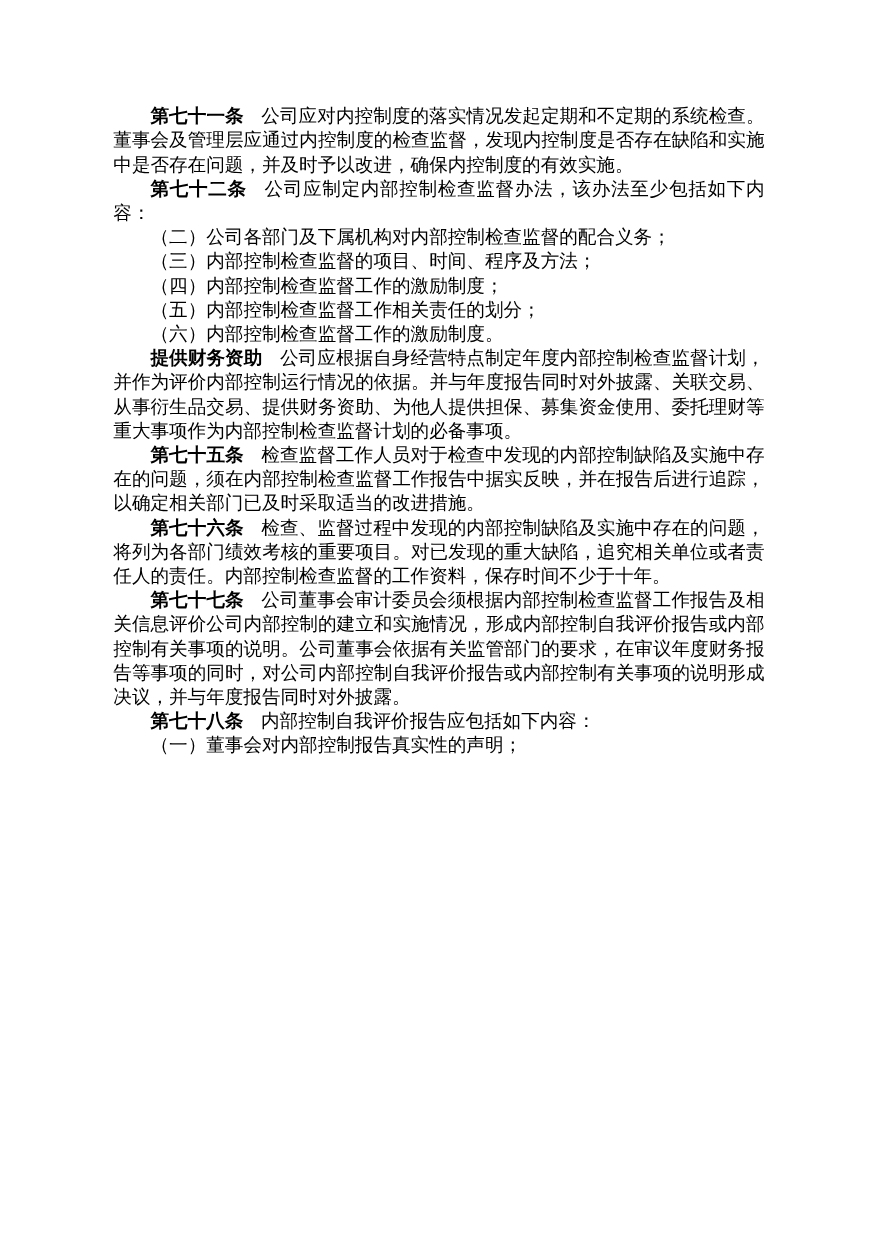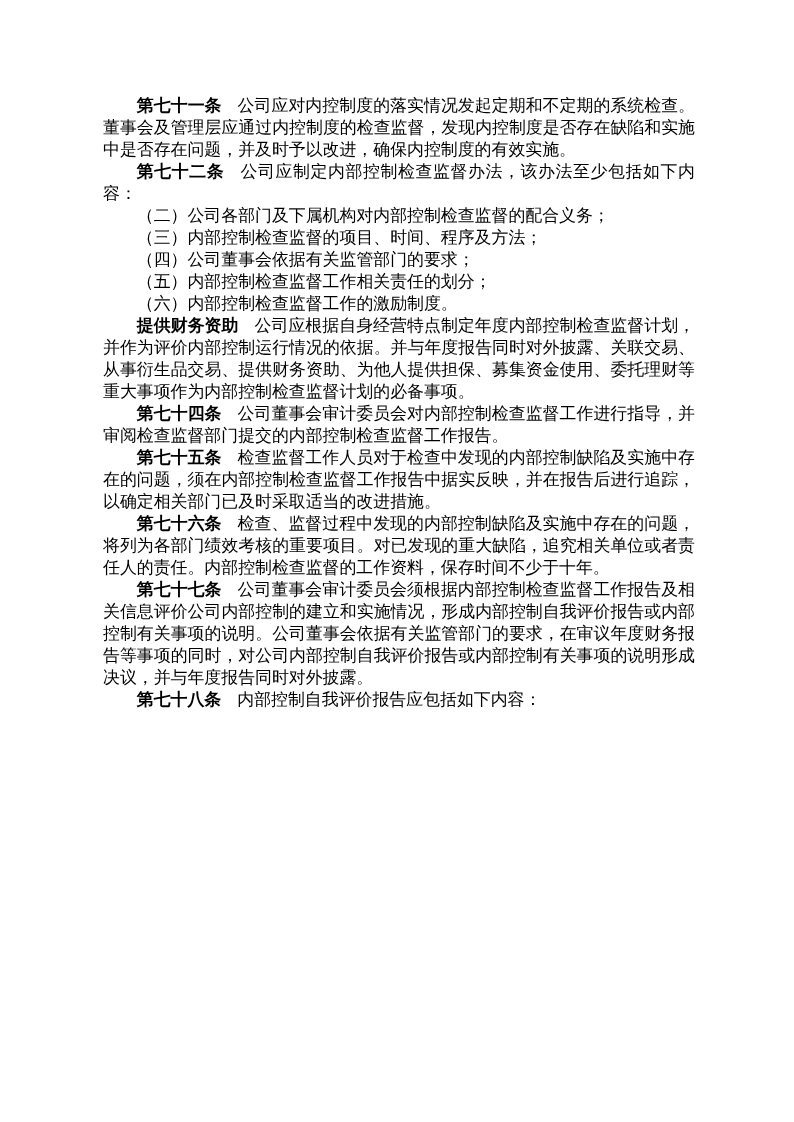--- a/index.html
+++ b/index.html
@@ -37,30 +37,30 @@
 <body>
 
 <div class="page">
   <div class="doc">
 
     <p><span class="art-num">第七十一条</span><span>公司应对内控制度的落实情况发起定期和不定期的系统检查。董事会及管理层应通过内控制度的检查监督，发现内控制度是否存在缺陷和实施中是否存在问题，并及时予以改进，确保内控制度的有效实施。</span></p>
 
     <p><span class="art-num">第七十二条</span><span>公司应制定内部控制检查监督办法，该办法至少包括如下内容：</span></p>
     <p>（二）公司各部门及下属机构对内部控制检查监督的配合义务；</p>
     <p>（三）内部控制检查监督的项目、时间、程序及方法；</p>
-    <p>（四）公司董事会依据有关监管部门的要求；</p>
+    <p>（四）内部控制检查监督工作的激励制度；</p>
     <p>（五）内部控制检查监督工作相关责任的划分；</p>
     <p>（六）内部控制检查监督工作的激励制度。</p>
 
     <p><span class="art-num">提供财务资助</span><span>公司应根据自身经营特点制定年度内部控制检查监督计划，并作为评价内部控制运行情况的依据。并与年度报告同时对外披露、关联交易、从事衍生品交易、提供财务资助、为他人提供担保、募集资金使用、委托理财等重大事项作为内部控制检查监督计划的必备事项。</span></p>
 
-    <p><span class="art-num">第七十四条</span><span>公司董事会审计委员会对内部控制检查监督工作进行指导，并审阅检查监督部门提交的内部控制检查监督工作报告。</span></p>
 
     <p><span class="art-num">第七十五条</span><span>检查监督工作人员对于检查中发现的内部控制缺陷及实施中存在的问题，须在内部控制检查监督工作报告中据实反映，并在报告后进行追踪，以确定相关部门已及时采取适当的改进措施。</span></p>
 
     <p><span class="art-num">第七十六条</span><span>检查、监督过程中发现的内部控制缺陷及实施中存在的问题，将列为各部门绩效考核的重要项目。对已发现的重大缺陷，追究相关单位或者责任人的责任。内部控制检查监督的工作资料，保存时间不少于十年。</span></p>
 
     <p><span class="art-num">第七十七条</span><span>公司董事会审计委员会须根据内部控制检查监督工作报告及相关信息评价公司内部控制的建立和实施情况，形成内部控制自我评价报告或内部控制有关事项的说明。公司董事会依据有关监管部门的要求，在审议年度财务报告等事项的同时，对公司内部控制自我评价报告或内部控制有关事项的说明形成决议，并与年度报告同时对外披露。</span></p>
 
     <p><span class="art-num">第七十八条</span><span>内部控制自我评价报告应包括如下内容：</span></p>
+    <p>（一）董事会对内部控制报告真实性的声明；</p>
 
   </div>
 </div>
 
 </body></html>

